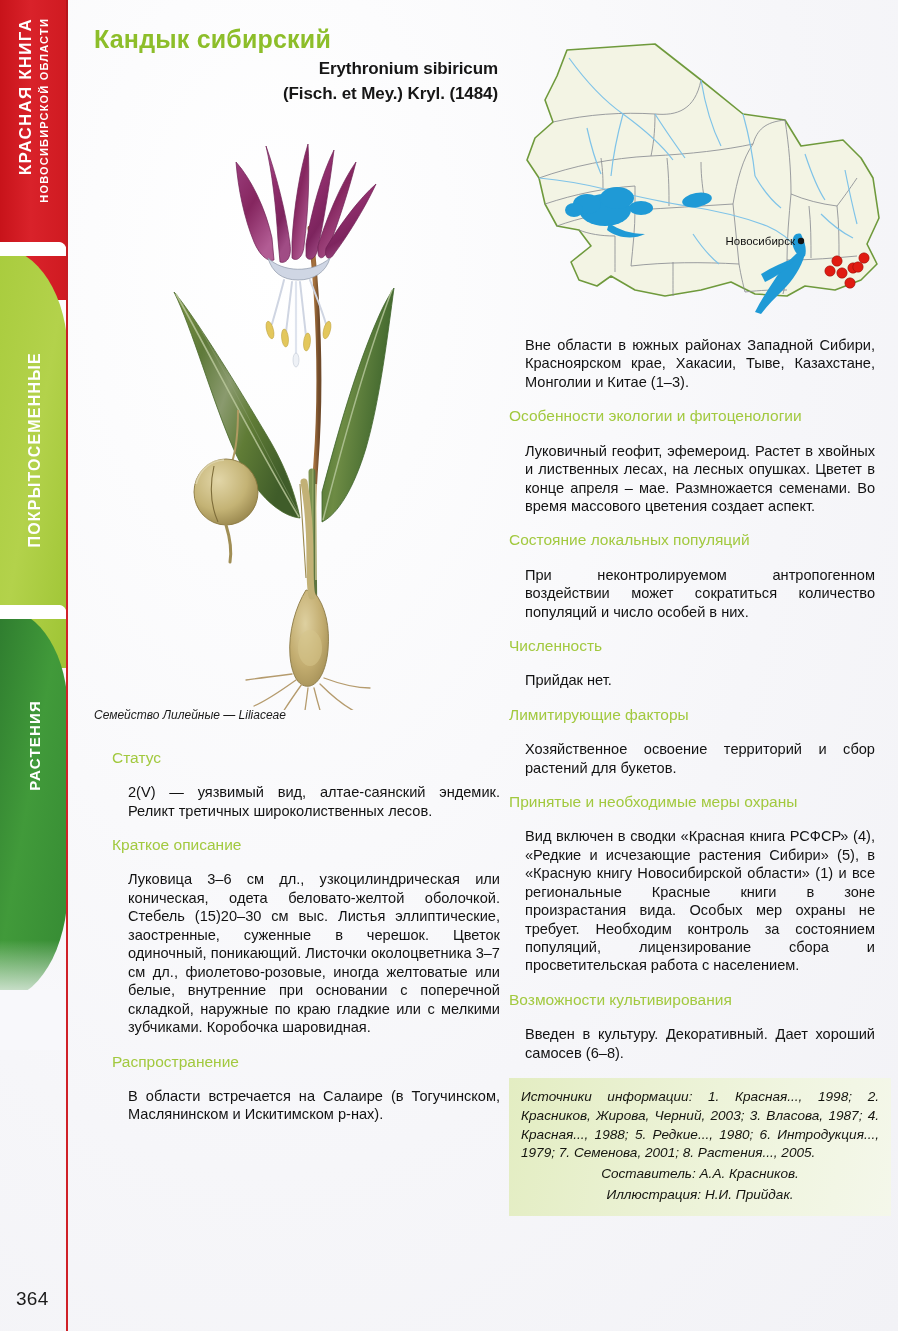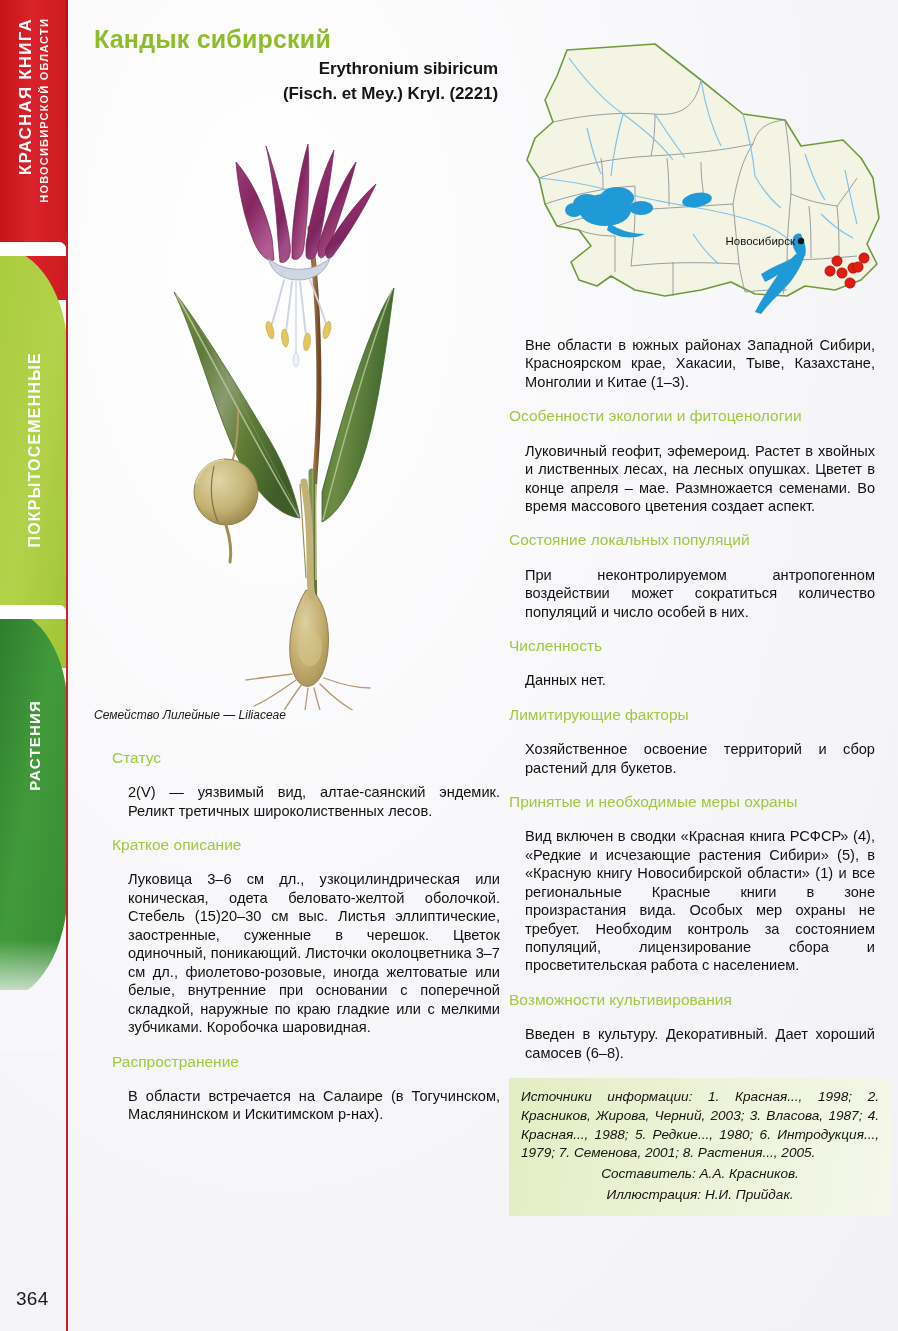--- a/index.html
+++ b/index.html
@@ -158,21 +158,21 @@
     <div class="vtext" id="tab-dgreen-t">РАСТЕНИЯ</div>
   </div>
 
   <div id="rule"></div>
 
   <div id="pagenum">364</div>
 
   <div id="left-col">
     <h1 id="title-ru">Кандык сибирский</h1>
     <div id="title-lat">Erythronium sibiricum</div>
-    <div id="title-auth">(Fisch. et Mey.) Kryl. (2221)</div>
+    <div id="title-auth">(Fisch. et Mey.) Kryl. (1484)</div>
   </div>
 
   <div id="plant">
     <svg width="372" height="578" viewBox="0 0 372 578" xmlns="http://www.w3.org/2000/svg">
       <defs>
         <linearGradient id="petal" x1="0" y1="0" x2="0.4" y2="1">
           <stop offset="0%" stop-color="#b05a99"></stop>
           <stop offset="35%" stop-color="#93306f"></stop>
           <stop offset="75%" stop-color="#7d245e"></stop>
           <stop offset="100%" stop-color="#a04c85"></stop>
@@ -396,21 +396,21 @@
     <div>
       <div class="sec-head">Особенности экологии и фитоценологии</div>
       <p class="sec-body">Луковичный геофит, эфемероид. Растет в хвойных и лиственных лесах, на лесных опушках. Цветет в конце апреля – мае. Размножается семенами. Во время массового цветения создает аспект.</p>
     </div>
     <div>
       <div class="sec-head">Состояние локальных популяций</div>
       <p class="sec-body">При неконтролируемом антропогенном воздействии может сократиться количество популяций и число особей в них.</p>
     </div>
     <div>
       <div class="sec-head">Численность</div>
-      <p class="sec-body">Данных нет.</p>
+      <p class="sec-body">Прийдак нет.</p>
     </div>
     <div>
       <div class="sec-head">Лимитирующие факторы</div>
       <p class="sec-body">Хозяйственное освоение территорий и сбор растений для букетов.</p>
     </div>
     <div>
       <div class="sec-head">Принятые и необходимые меры охраны</div>
       <p class="sec-body">Вид включен в сводки «Красная книга РСФСР» (4), «Редкие и исчезающие растения Сибири» (5), в «Красную книгу Новосибирской области» (1) и все региональные Красные книги в зоне произрастания вида. Особых мер охраны не требует. Необходим контроль за состоянием популяций, лицензирование сбора и просветительская работа с населением.</p>
     </div>
     <div>

